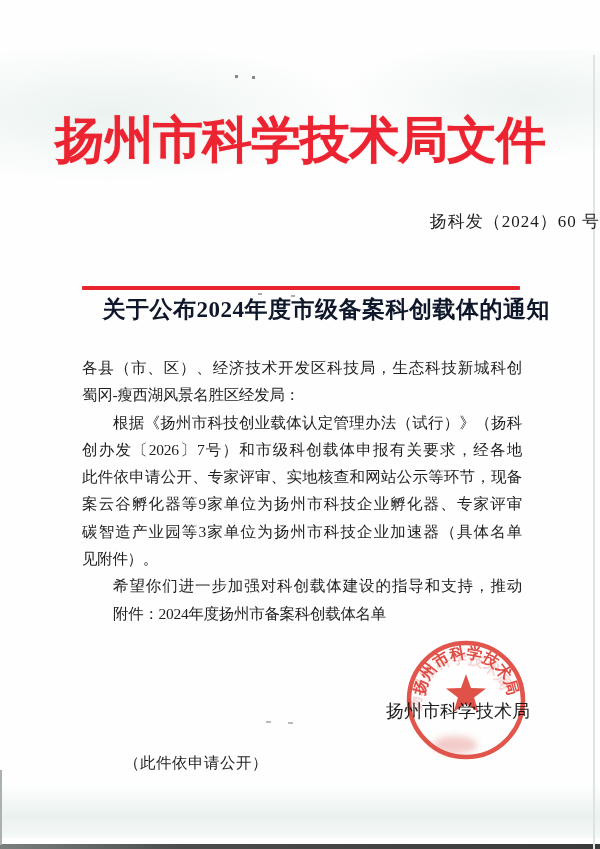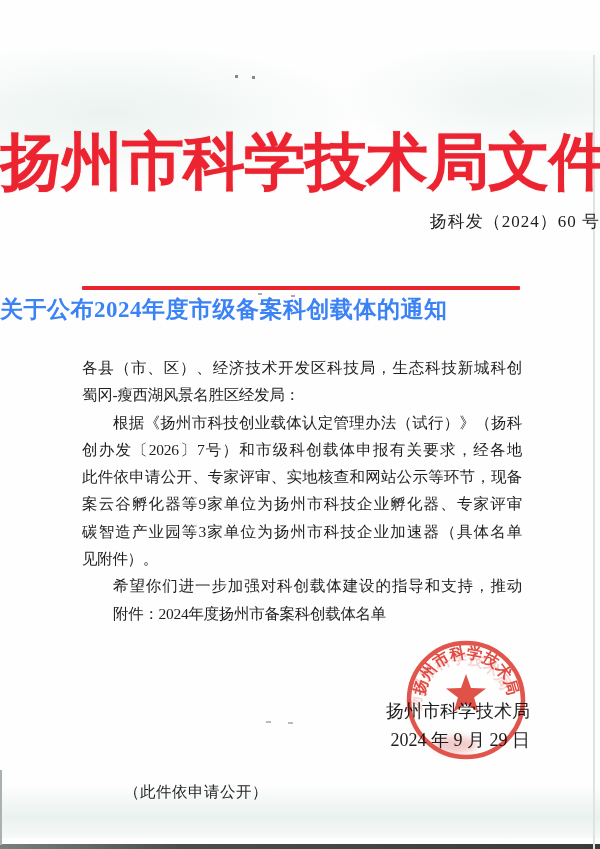--- a/index.html
+++ b/index.html
@@ -20,54 +20,54 @@
   .tint-bottom{left:0;top:786px;width:600px;height:52px;
     background:linear-gradient(to bottom, rgba(206,224,219,0) 0%, rgba(206,224,219,0.42) 60%, rgba(206,224,219,0.15) 100%);}
   .edge-bottom{position:absolute;left:0;top:844px;width:600px;height:5px;
     background:linear-gradient(to right,#7a7f7e 0%,#4a4d4c 30%,#383b3a 100%);}
   .edge-left{position:absolute;left:0;top:770px;width:2px;height:75px;background:#a9b2b0;}
   .edge-right{position:absolute;left:593px;top:55px;width:2px;height:794px;background:#dde4e4;}
 
   .speck{position:absolute;background:#555;opacity:.7;}
 
   .agency-header{
-    position:absolute;left:0;top:124px;width:600px;height:76px;
+    position:absolute;left:0;top:102px;width:600px;height:76px;
     line-height:76px;text-align:center;
-    font-size:62px;font-weight:bold;letter-spacing:-1px;
+    font-size:50px;font-weight:bold;letter-spacing:-1px;
     color:#ec2330;
     text-shadow:0 0 1px rgba(236,35,48,.55);
     white-space:nowrap;
   }
   .doc-number{
     position:absolute;left:0;top:210px;width:600px;
     text-align:right;font-size:17px;color:#1d1d1d;letter-spacing:1px;
   }
   .red-rule{
     position:absolute;left:82px;top:286px;width:438px;height:4px;
     background:#e8252c;border-radius:1px;
   }
   .doc-title{
     position:absolute;left:0;top:294px;width:550px;
-    text-align:left;font-size:23px;font-weight:bold;color:#3b82f6;
+    text-align:right;font-size:23px;font-weight:bold;color:#0f172a;
     letter-spacing:0.5px;white-space:nowrap;
   }
   .body-block{
     position:absolute;left:82px;top:354px;width:440px;
     font-size:15.5px;line-height:27.3px;color:#1f1f1f;letter-spacing:-0.3px;
   }
   .bline{width:440px;height:27.3px;white-space:nowrap;}
   .bline.fill{text-align:justify;text-align-last:justify;white-space:normal;height:27.3px;overflow:hidden;}
   .bline.indent{text-indent:31px;}
   .signature{
     position:absolute;right:70px;top:697px;width:300px;
     text-align:right;font-size:18px;color:#1f1f1f;line-height:29px;
   }
   .footer-note{
     position:absolute;left:124px;top:753px;
-    font-size:15.5px;color:#1f1f1f;letter-spacing:0.5px;margin-top:29px;
+    font-size:15.5px;color:#1f1f1f;letter-spacing:0.5px;
   }
   .seal{
     position:absolute;left:391px;top:625px;width:150px;height:150px;
     mix-blend-mode:multiply;opacity:.95;
   }
 </style>
 </head>
 <body>
 
 <div class="page">
@@ -101,21 +101,20 @@
     <div class="bline fill">此件依申请公开、专家评审、实地核查和网站公示等环节，现备</div>
     <div class="bline fill">案云谷孵化器等9家单位为扬州市科技企业孵化器、专家评审</div>
     <div class="bline fill">碳智造产业园等3家单位为扬州市科技企业加速器（具体名单</div>
     <div class="bline">见附件）。</div>
     <div class="bline fill indent">希望你们进一步加强对科创载体建设的指导和支持，推动</div>
     <div class="bline indent">附件：2024年度扬州市备案科创载体名单</div>
   </div>
 
   <div class="signature">
     <div>扬州市科学技术局</div>
-    <div>2024 年 9 月 29 日</div>
   </div>
 
   <div class="footer-note">（此件依申请公开）</div>
 
   <svg class="seal" viewBox="0 0 150 150" xmlns="http://www.w3.org/2000/svg">
     <defs>
       <path id="sealArc" d="M 36.94 92.75 A 42 42 0 1 1 113.06 92.75" fill="none"></path>
       <filter id="smudge" x="-50%" y="-50%" width="200%" height="200%">
         <feGaussianBlur stdDeviation="3"></feGaussianBlur>
       </filter>

